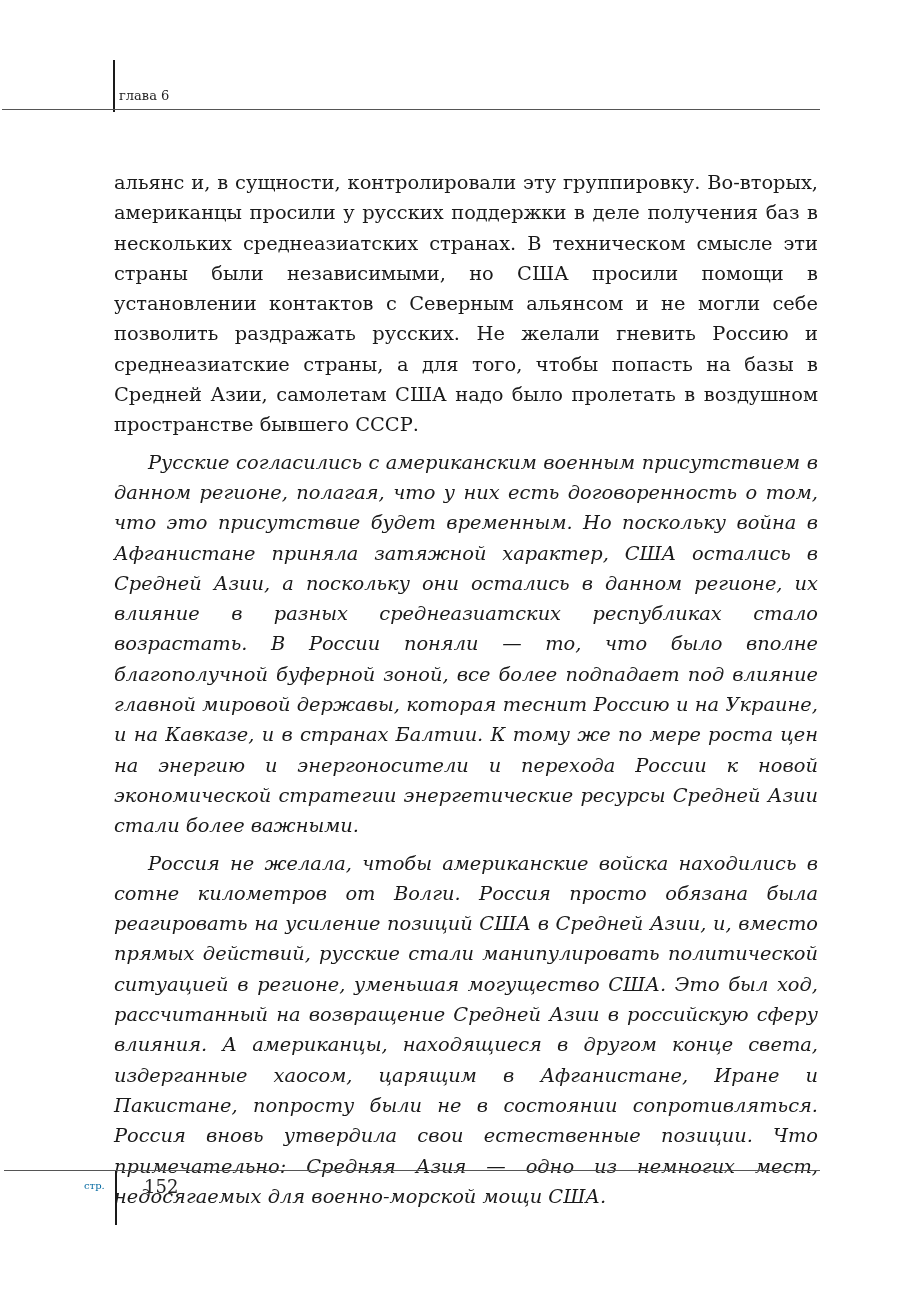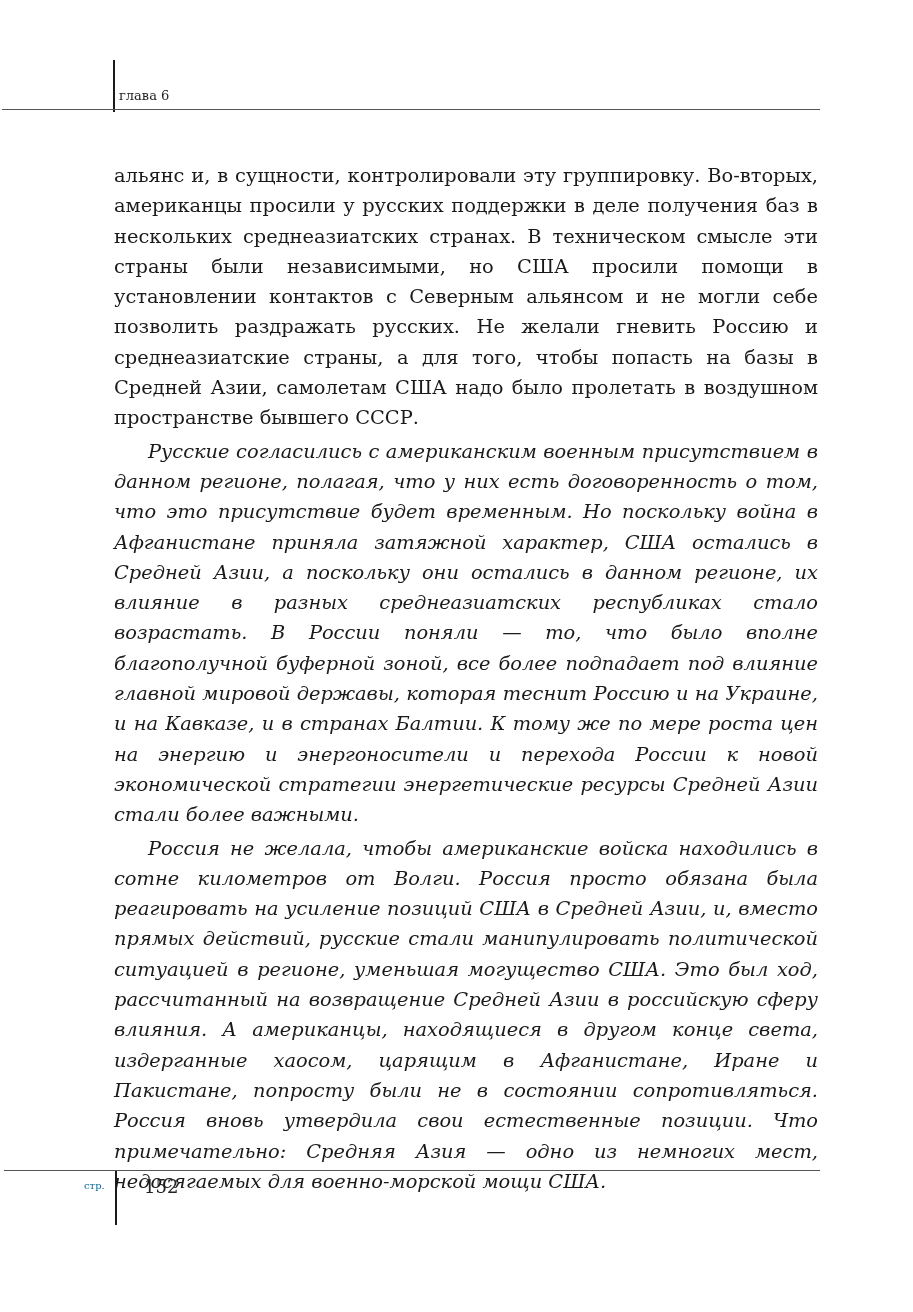--- a/index.html
+++ b/index.html
@@ -43,21 +43,21 @@
       position: absolute;
       left: 114px;
       top: 161px;
       width: 704px;
       font-size: 19.4px;
       line-height: 30.3px;
       text-align: justify;
       hyphens: manual;
     }
     .body-text p {
-      margin: 0 0 3px 0;
+      margin: 7px 0 3px 0;
     }
     .body-text p.indent {
       text-indent: 34px;
       font-style: italic;
     }
     .footer-rule {
       position: absolute;
       left: 4px;
       top: 1170px;
       width: 816px;

